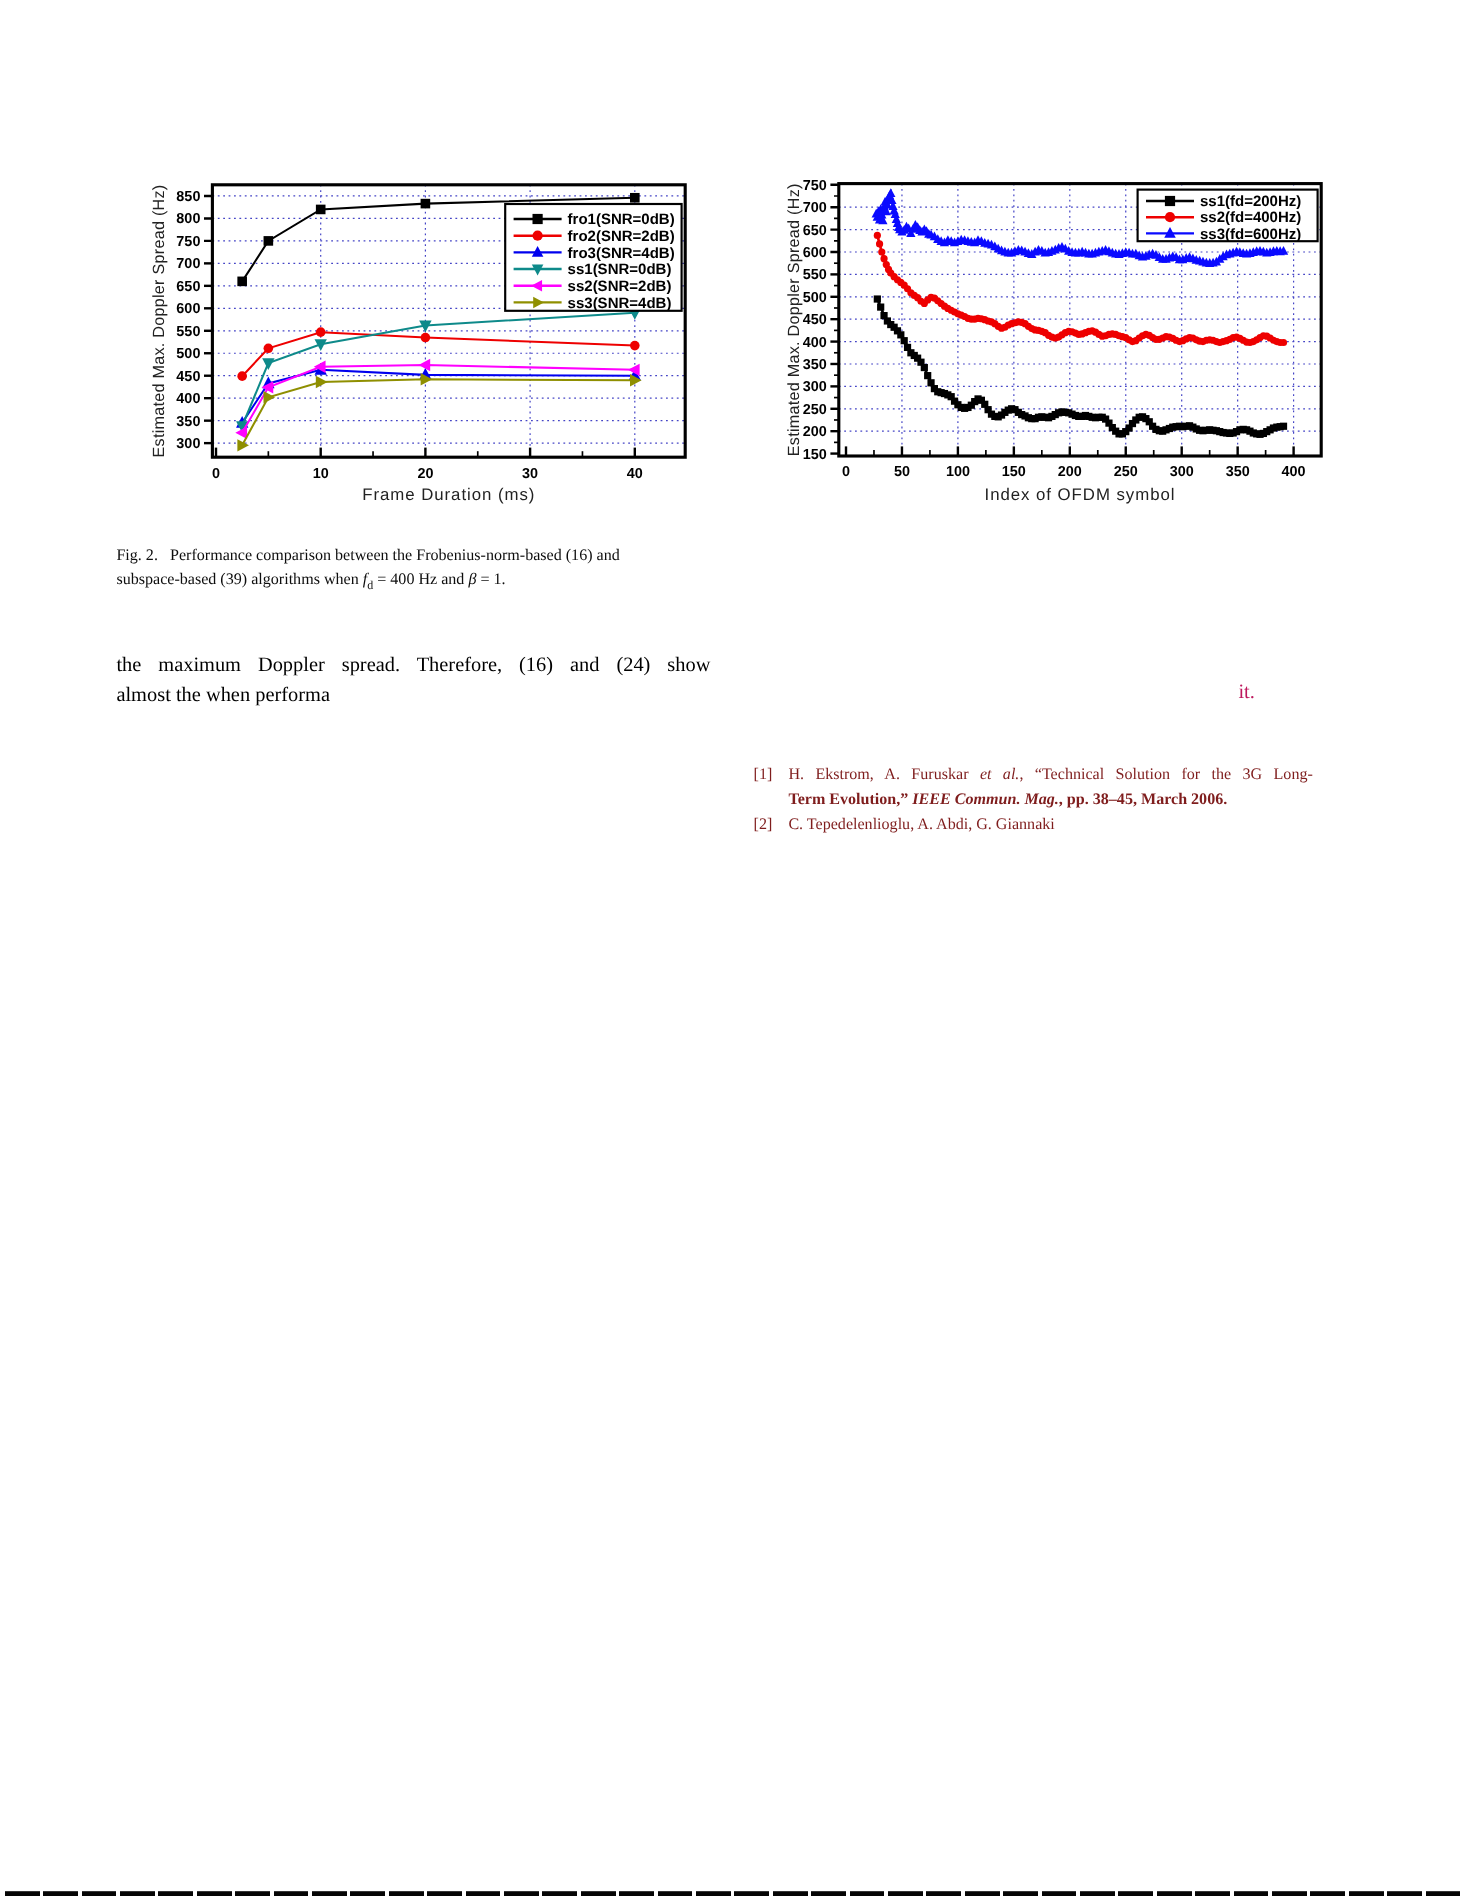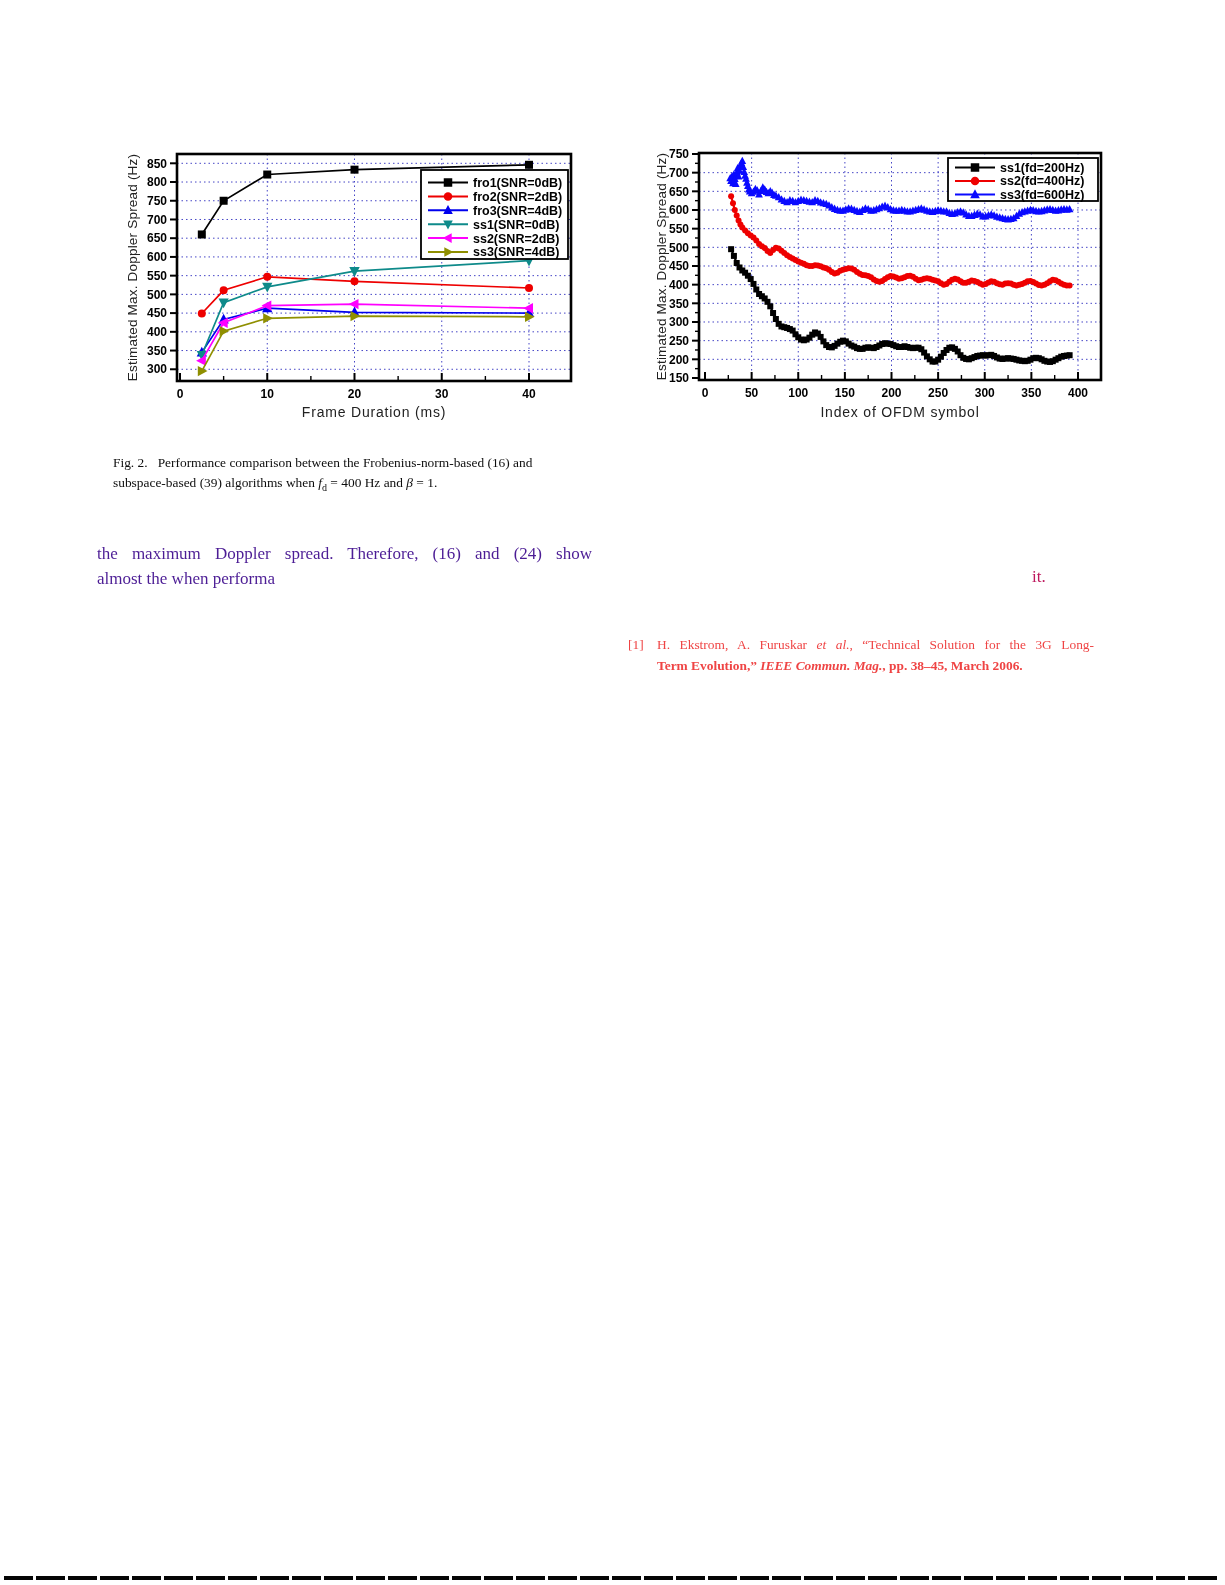--- a/index.html
+++ b/index.html
@@ -9,28 +9,28 @@
   svg text{user-select:none;}
   .grid{stroke:#4545c6;stroke-width:1;stroke-dasharray:1.5 3;fill:none;}
   .axisbox{fill:none;stroke:#000;stroke-width:2.6;}
   .tick{stroke:#000;stroke-width:2;}
   .mtick{stroke:#000;stroke-width:1.4;}
   .ticklabel{font:700 12px "Liberation Sans", sans-serif;fill:#000;}
   .axistitle{font:400 14px "Liberation Sans", sans-serif;fill:#222;letter-spacing:0.8px;}
   .ytitle{font:400 13.5px "Liberation Sans", sans-serif;fill:#222;letter-spacing:0.2px;}
   .legendbox{fill:#fff;stroke:#000;stroke-width:1.8;}
   .legendtext{font:700 12.5px "Liberation Sans", sans-serif;fill:#000;}
-  .caption{position:absolute;left:97px;top:453px;width:500px;font-size:13.4px;line-height:20px;color:#0d0d0d;margin-left:16px;}
+  .caption{position:absolute;left:97px;top:453px;width:500px;font-size:13.4px;line-height:20px;color:#0d0d0d;}
   .caption .cap-l1{white-space:pre;}
-  .bodytext{position:absolute;left:97px;top:541px;width:495px;font-size:17px;line-height:25px;color:#4c1d95;}
+  .bodytext{position:absolute;left:97px;top:541px;width:495px;font-size:17px;line-height:25px;color:#000000;}
   .jl{text-align:justify;text-align-last:justify;}
   .fragment-it{position:absolute;left:1032px;top:567px;font-size:17px;color:#be185d;}
   .ref-heading{position:absolute;left:628px;top:599px;width:466px;text-align:center;
                font-variant:small-caps;font-size:15px;letter-spacing:2px;color:#0d0d0d;}
-  .refs{position:absolute;left:628px;top:634px;width:466px;font-size:13.4px;line-height:21px;color:#ef4444;}
+  .refs{position:absolute;left:628px;top:634px;width:466px;font-size:13.4px;line-height:21px;color:#7f1d1d;}
   .ref-num{display:inline-block;width:29px;}
   .ref-cont{padding-left:29px;font-weight:bold;}
   .bottom-rule{position:absolute;left:4px;top:1576px;width:1216px;height:3.5px;
      background:repeating-linear-gradient(90deg,#050505 0 29px,transparent 29px 32px);}
   i{font-style:italic;}
   sub{font-size:10px;}
 </style>
 </head>
 <body>
 
@@ -653,16 +653,17 @@
     <div class="jl">the maximum Doppler spread. Therefore, (16) and (24) show</div>
     <div>almost the when performa</div>
   </div>
 
   <div class="fragment-it">it.</div>
 
 
   <div class="refs">
     <div class="jl"><span class="ref-num">[1]</span><span>H. Ekstrom, A. Furuskar </span><i>et al.</i><span>, “Technical Solution for the 3G Long-</span></div>
     <div class="ref-cont"><span>Term Evolution,” </span><i>IEEE Commun. Mag.</i><span>, pp. 38–45, March 2006.</span></div>
+    <div><span class="ref-num">[2]</span><span>C. Tepedelenlioglu, A. Abdi, G. Giannaki</span></div>
   </div>
 
   <div class="bottom-rule"></div>
 </div>
 
 </body></html>

